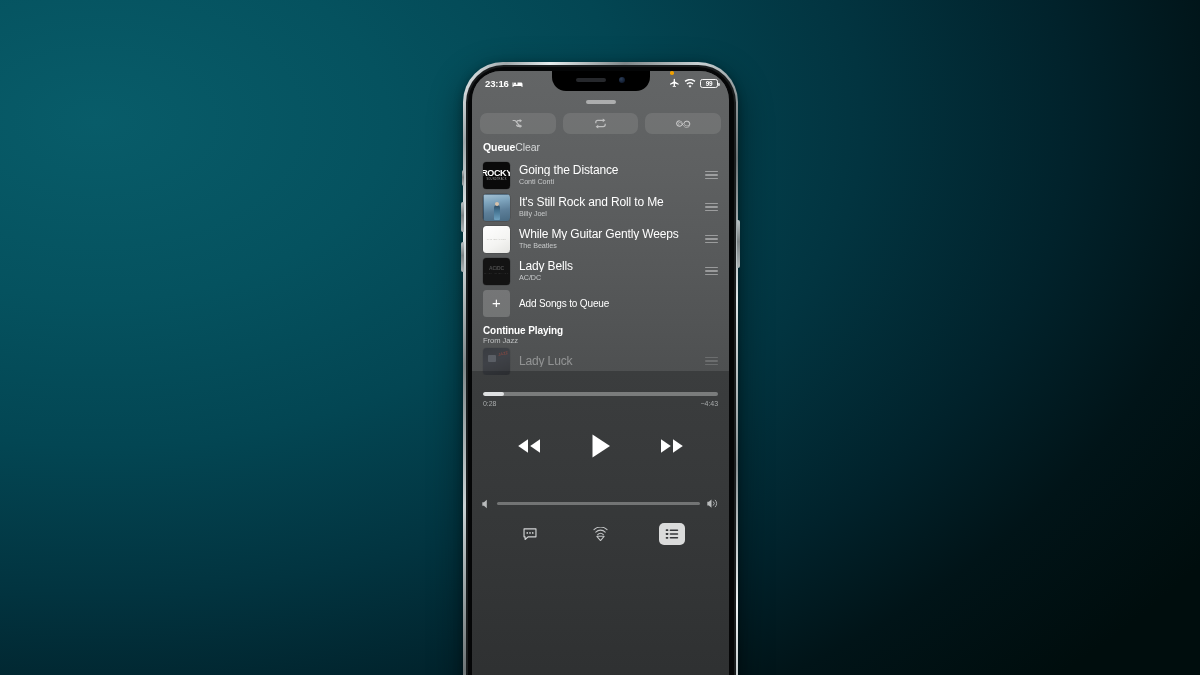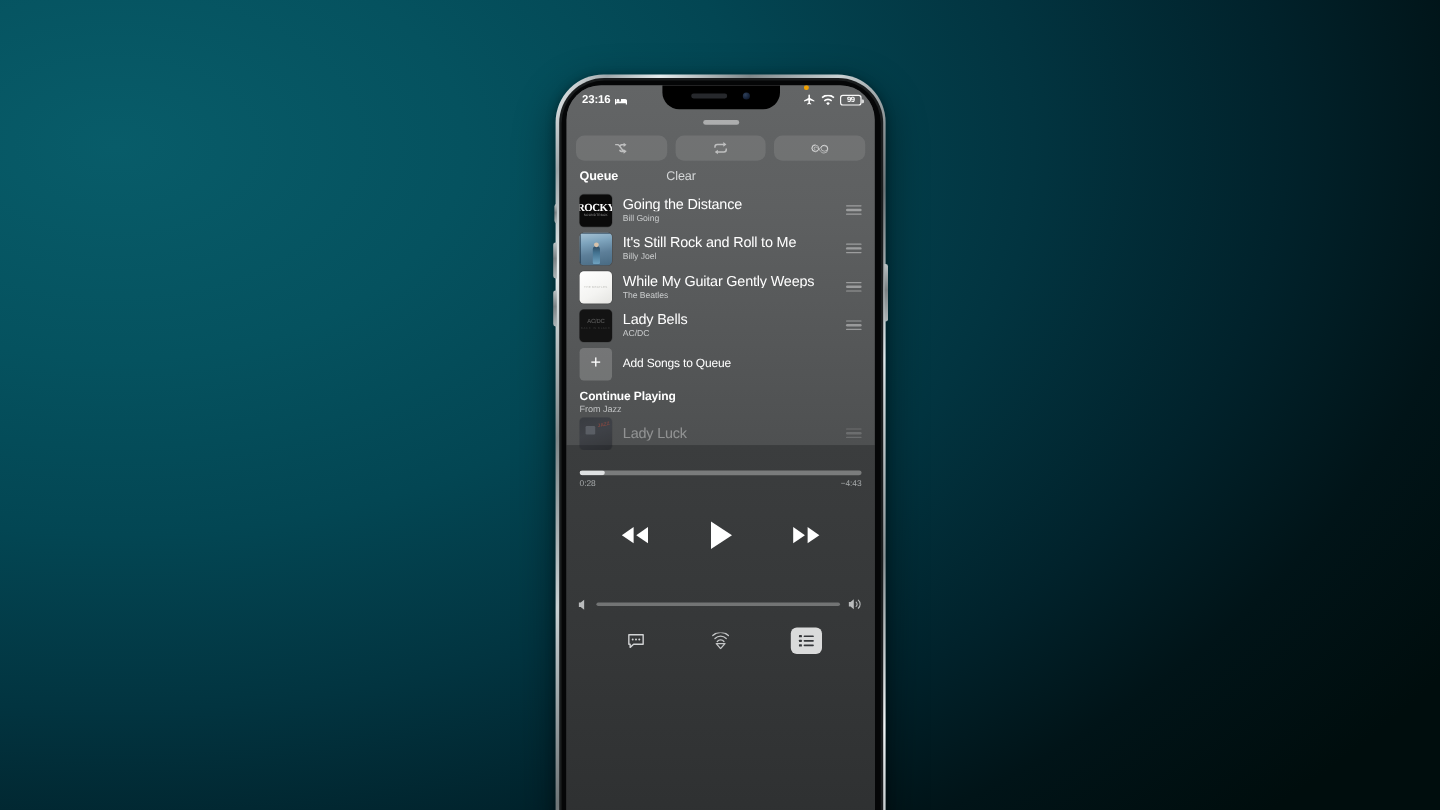--- a/index.html
+++ b/index.html
@@ -211,21 +211,20 @@
     color: #ffffff;
     font-size: 10.5px;
     font-weight: bold;
     letter-spacing: -0.1px;
   }
   .queue-clear {
     color: #d6d8d9;
     font-size: 10.5px;
     letter-spacing: -0.1px;
     cursor: pointer;
-    margin-left: 40px;
   }
 
   
   .queue-list {
     position: absolute;
     top: 88px; left: 0; right: 0;
     z-index: 20;
   }
   .q-row {
     display: flex;
@@ -244,21 +243,21 @@
     box-shadow: 0 0 0 0.5px rgba(0,0,0,0.22);
   }
   .art-rocky {
     background: #0a0a0a;
     display: flex; flex-direction: column;
     align-items: center; justify-content: center;
     gap: 1px;
   }
   .art-rocky .rk {
     color: #fff;
-    font-family: Liberation Serif, serif;
+    font-family: Liberation Sans, sans-serif;
     font-weight: bold;
     font-size: 9px;
     letter-spacing: -0.4px;
     line-height: 1;
   }
   .art-rocky .rk2 {
     color: #9a9a9a;
     font-size: 2.6px;
     letter-spacing: 0.2px;
     line-height: 1;
@@ -582,21 +581,21 @@
 
     <div class="queue-list">
 
       <div class="q-row">
         <div class="art art-rocky">
           <span class="rk">ROCKY</span>
           <span class="rk2">SOUNDTRACK</span>
         </div>
         <div class="q-meta">
           <div class="q-title">Going the Distance</div>
-          <div class="q-artist">Bill Going</div>
+          <div class="q-artist">Conti Conti</div>
         </div>
         <div class="handle">
             <i></i>
             <i></i>
             <i></i>
           </div>
       </div>
 
       <div class="q-row">
         <div class="art art-glass">

